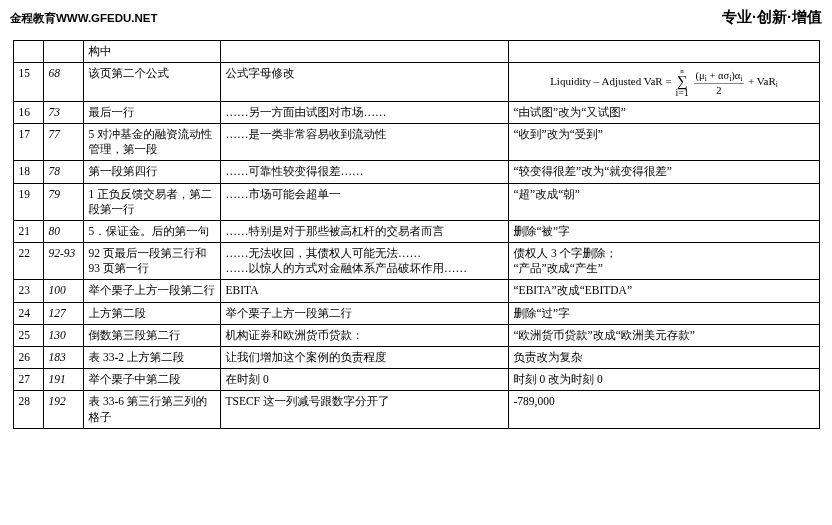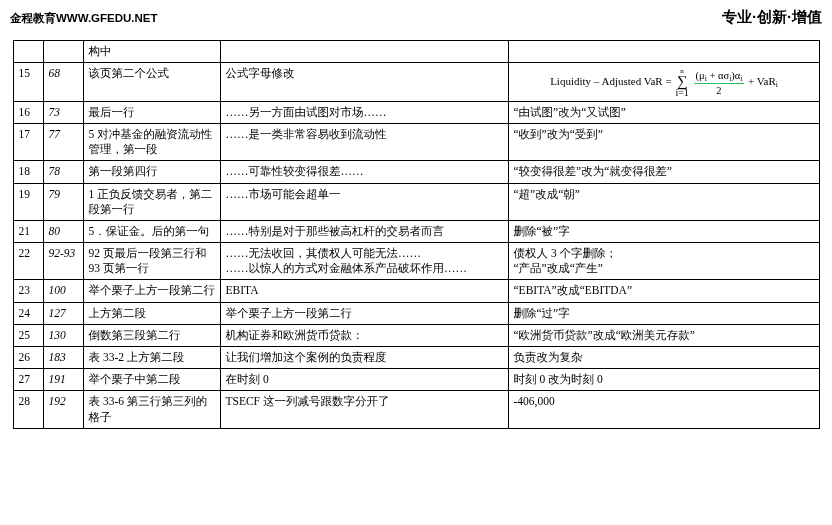--- a/index.html
+++ b/index.html
@@ -256,19 +256,19 @@
         <td class="c-loc">举个栗子中第二段</td>
         <td class="c-orig">在时刻 0</td>
         <td class="c-fix">时刻 0 改为时刻 0</td>
       </tr>
 
       <tr>
         <td class="c-no mid">28</td>
         <td class="c-page mid">192</td>
         <td class="c-loc">表 33-6 第三行第三列的格子</td>
         <td class="c-orig mid">TSECF 这一列减号跟数字分开了</td>
-        <td class="c-fix mid">-406,000</td>
+        <td class="c-fix mid">-789,000</td>
       </tr>
 
     </tbody>
   </table>
 
 </div>
 
 </body></html>

